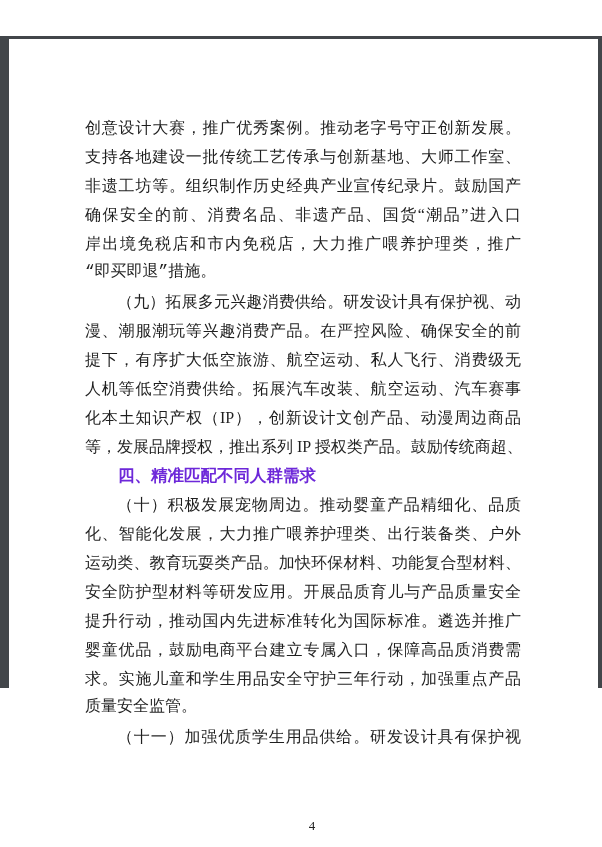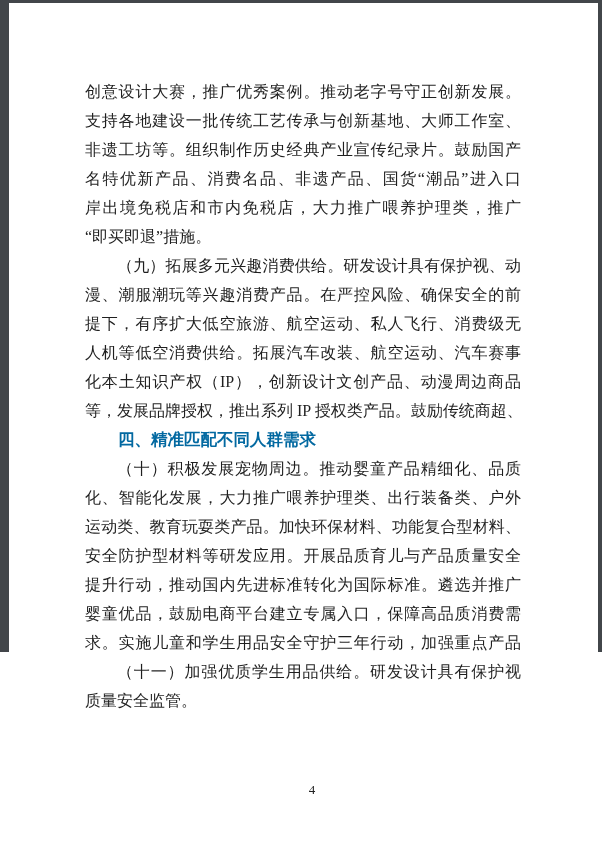--- a/index.html
+++ b/index.html
@@ -5,20 +5,21 @@
   * { margin: 0; padding: 0; box-sizing: border-box; }
   html, body {
     width: 602px; height: 847px;
     overflow: hidden;
     font-family: "Liberation Serif", "DejaVu Serif", serif;
   }
   .stage {
     position: relative;
     width: 602px; height: 652px;
     background: #42464a;
+    margin-top: 36px;
   }
   .paper {
     position: absolute;
     left: 9px; top: 3px;
     width: 589px; height: 838px;
     background: #ffffff;
   }
   .textblock {
     position: absolute;
     left: 76px; top: 74px;
@@ -31,29 +32,30 @@
     color: #1f1f1f;
     text-align: justify;
     text-align-last: justify;
     text-justify: inter-character;
     white-space: nowrap;
     overflow: visible;
   }
   .ln.last {
     text-align: center;
     text-align-last: left;
+    font-family: Liberation Mono, monospace;
   }
   .ln.ind {
     text-indent: 2em;
   }
   .ln.heading {
     font-family: "Liberation Sans", "DejaVu Sans", sans-serif;
     font-weight: 700;
     font-size: 16.5px;
-    color: #0369a1;
+    color: #6d28d9;
     text-align: left;
     text-align-last: left;
     text-indent: 2em;
   }
   .pagenum {
     position: absolute;
     left: 85px; top: 778px;
     width: 436px;
     text-align: center;
     font-size: 13px;
@@ -64,41 +66,41 @@
 </head>
 <body>
 
 <div class="stage">
   <div class="paper">
     <div class="textblock">
 
       <div class="ln">创意设计大赛，推广优秀案例。推动老字号守正创新发展。</div>
       <div class="ln">支持各地建设一批传统工艺传承与创新基地、大师工作室、</div>
       <div class="ln">非遗工坊等。组织制作历史经典产业宣传纪录片。鼓励国产</div>
-      <div class="ln">名特优新产品、消费名品、非遗产品、国货“潮品”进入口</div>
+      <div class="ln">确保安全的前、消费名品、非遗产品、国货“潮品”进入口</div>
       <div class="ln">岸出境免税店和市内免税店，大力推广喂养护理类，推广</div>
       <div class="ln last">“即买即退”措施。</div>
 
       <div class="ln ind">（九）拓展多元兴趣消费供给。研发设计具有保护视、动</div>
       <div class="ln">漫、潮服潮玩等兴趣消费产品。在严控风险、确保安全的前</div>
       <div class="ln">提下，有序扩大低空旅游、航空运动、私人飞行、消费级无</div>
       <div class="ln">人机等低空消费供给。拓展汽车改装、航空运动、汽车赛事</div>
       <div class="ln">化本土知识产权（IP），创新设计文创产品、动漫周边商品</div>
       <div class="ln">等，发展品牌授权，推出系列 IP 授权类产品。鼓励传统商超、</div>
 
       <div class="ln heading">四、精准匹配不同人群需求</div>
 
       <div class="ln ind">（十）积极发展宠物周边。推动婴童产品精细化、品质</div>
       <div class="ln">化、智能化发展，大力推广喂养护理类、出行装备类、户外</div>
       <div class="ln">运动类、教育玩耍类产品。加快环保材料、功能复合型材料、</div>
       <div class="ln">安全防护型材料等研发应用。开展品质育儿与产品质量安全</div>
       <div class="ln">提升行动，推动国内先进标准转化为国际标准。遴选并推广</div>
       <div class="ln">婴童优品，鼓励电商平台建立专属入口，保障高品质消费需</div>
       <div class="ln">求。实施儿童和学生用品安全守护三年行动，加强重点产品</div>
+      <div class="ln last">质量安全监管。</div>
+
       <div class="ln ind">（十一）加强优质学生用品供给。研发设计具有保护视</div>
-
-      <div class="ln last">质量安全监管。</div>
 
     </div>
 
     <div class="pagenum">4</div>
   </div>
 </div>
 
 </body></html>

